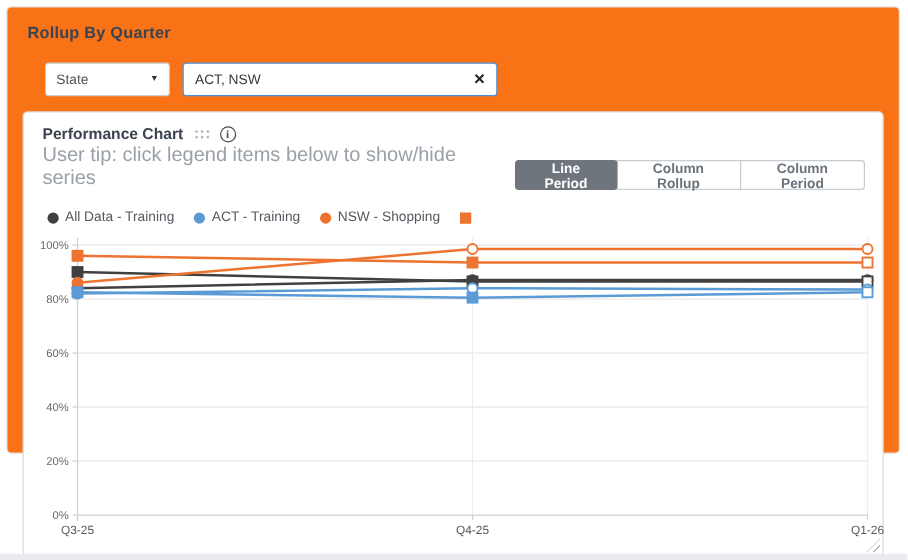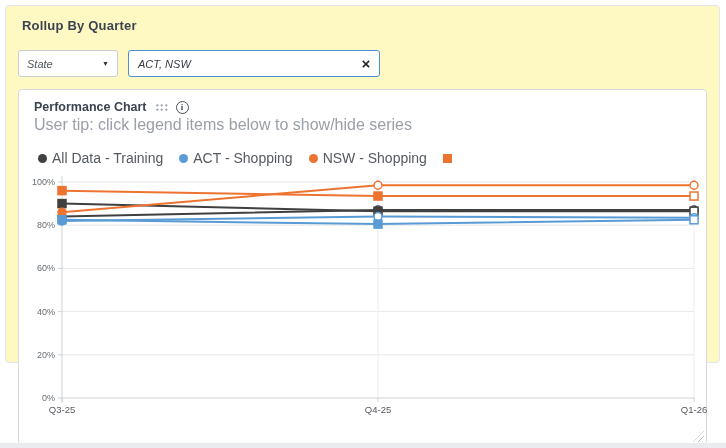--- a/index.html
+++ b/index.html
@@ -5,26 +5,26 @@
   * { box-sizing: border-box; }
   html,body { margin:0; padding:0; }
   body {
     width:726px; height:448px; position:relative; overflow:hidden;
     font-family:"Liberation Sans", sans-serif; background:#ffffff;
   }
   .bottom-strip { position:absolute; left:0; right:0; bottom:0; height:5px; background:#e9ebee; }
 
   .outer-panel {
     position:absolute; left:5px; top:5px; width:715px; height:358px;
-    background:#fef9c3; border:1px solid #e1e4e8; border-radius:4px;
+    background:#f97316; border:1px solid #e1e4e8; border-radius:4px;
     padding:10px 12px;
   }
   .page-title { font-size:13px; font-weight:bold; color:#3b4351; margin:2px 0 0 4px; letter-spacing:.2px; }
 
-  .filter-row { display:flex; gap:10px; margin:17px 0 0 0; align-items:center;font-style:italic; }
+  .filter-row { display:flex; gap:10px; margin:17px 0 0 18px; align-items:center; }
   .select-box {
     width:100px; height:27px; border:1px solid #c9ced3; border-radius:3px; background:#fff;
     display:flex; align-items:center; justify-content:space-between; padding:0 8px;
     font-size:11px; color:#50565c; cursor:pointer;
   }
   .caret { font-size:7px; color:#2f353b; }
   .filter-input {
     width:252px; height:27px; border:1px solid #4a90d9; border-radius:3px; background:#fff;
     display:flex; align-items:center; justify-content:space-between; padding:0 9px;
     font-size:11px; color:#343a40;gap:45px;
@@ -57,21 +57,21 @@
     height:24px; padding:0 10px; font-size:11px; font-weight:bold; font-family:inherit;
     background:#fff; color:#6a737b; border:1px solid #c6ccd2; cursor:pointer;
     margin-left:-1px;
   }
   .view-btn:first-child { border-radius:3px 0 0 3px; margin-left:0; }
   .view-btn:last-child { border-radius:0 3px 3px 0; }
   .view-btn.active { background:#6e757c; border-color:#6e757c; color:#fff; position:relative; z-index:1; border-radius:3px; }
 
   .legend {
     width:650px; margin:16px auto 0; display:flex; flex-wrap:wrap;
-    column-gap:16px; row-gap:7px; font-size:14px; color:#555a60;
+    column-gap:16px; row-gap:7px; font-size:11px; color:#555a60;
   }
   .legend-item { display:flex; align-items:center; gap:5px; cursor:pointer; }
   .legend-marker { width:9px; height:9px; flex:0 0 auto; }
   .legend-marker.circle { border-radius:50%; }
 
   .chart-wrap { margin-top:10px; }
   svg.chart { overflow:visible; display:block; }
 
   .resize-handle {
     position:absolute; right:2px; bottom:2px; width:11px; height:11px; cursor:nwse-resize;
@@ -99,30 +99,35 @@
   <div class="chart-panel">
     <div class="panel-header">
       <div>
         <div class="panel-title-wrap">
           <span class="panel-title">Performance Chart</span>
           <span class="drag-icon"></span>
           <span class="info-icon">i</span>
         </div>
         <div class="user-tip">User tip: click legend items below to show/hide series</div>
       </div>
+      <div class="view-toggle" id="view-toggle">
+          <button class="view-btn active">Line Period</button>
+          <button class="view-btn">Column Rollup</button>
+          <button class="view-btn">Column Period</button>
+        </div>
     </div>
 
     <div class="legend" id="legend">
         <span class="legend-item">
           <span class="legend-marker circle" style="background: rgb(64, 64, 64);"></span>
           <span>All Data - Training</span>
         </span>
         <span class="legend-item">
           <span class="legend-marker circle" style="background: rgb(91, 155, 213);"></span>
-          <span>ACT - Shopping</span>
+          <span>ACT - Training</span>
         </span>
         <span class="legend-item">
           <span class="legend-marker circle" style="background: rgb(237, 116, 48);"></span>
           <span>NSW - Shopping</span>
         </span>
         <span class="legend-item">
           <span class="legend-marker square" style="background: rgb(237, 116, 48);"></span>
         </span>
       </div>
 

